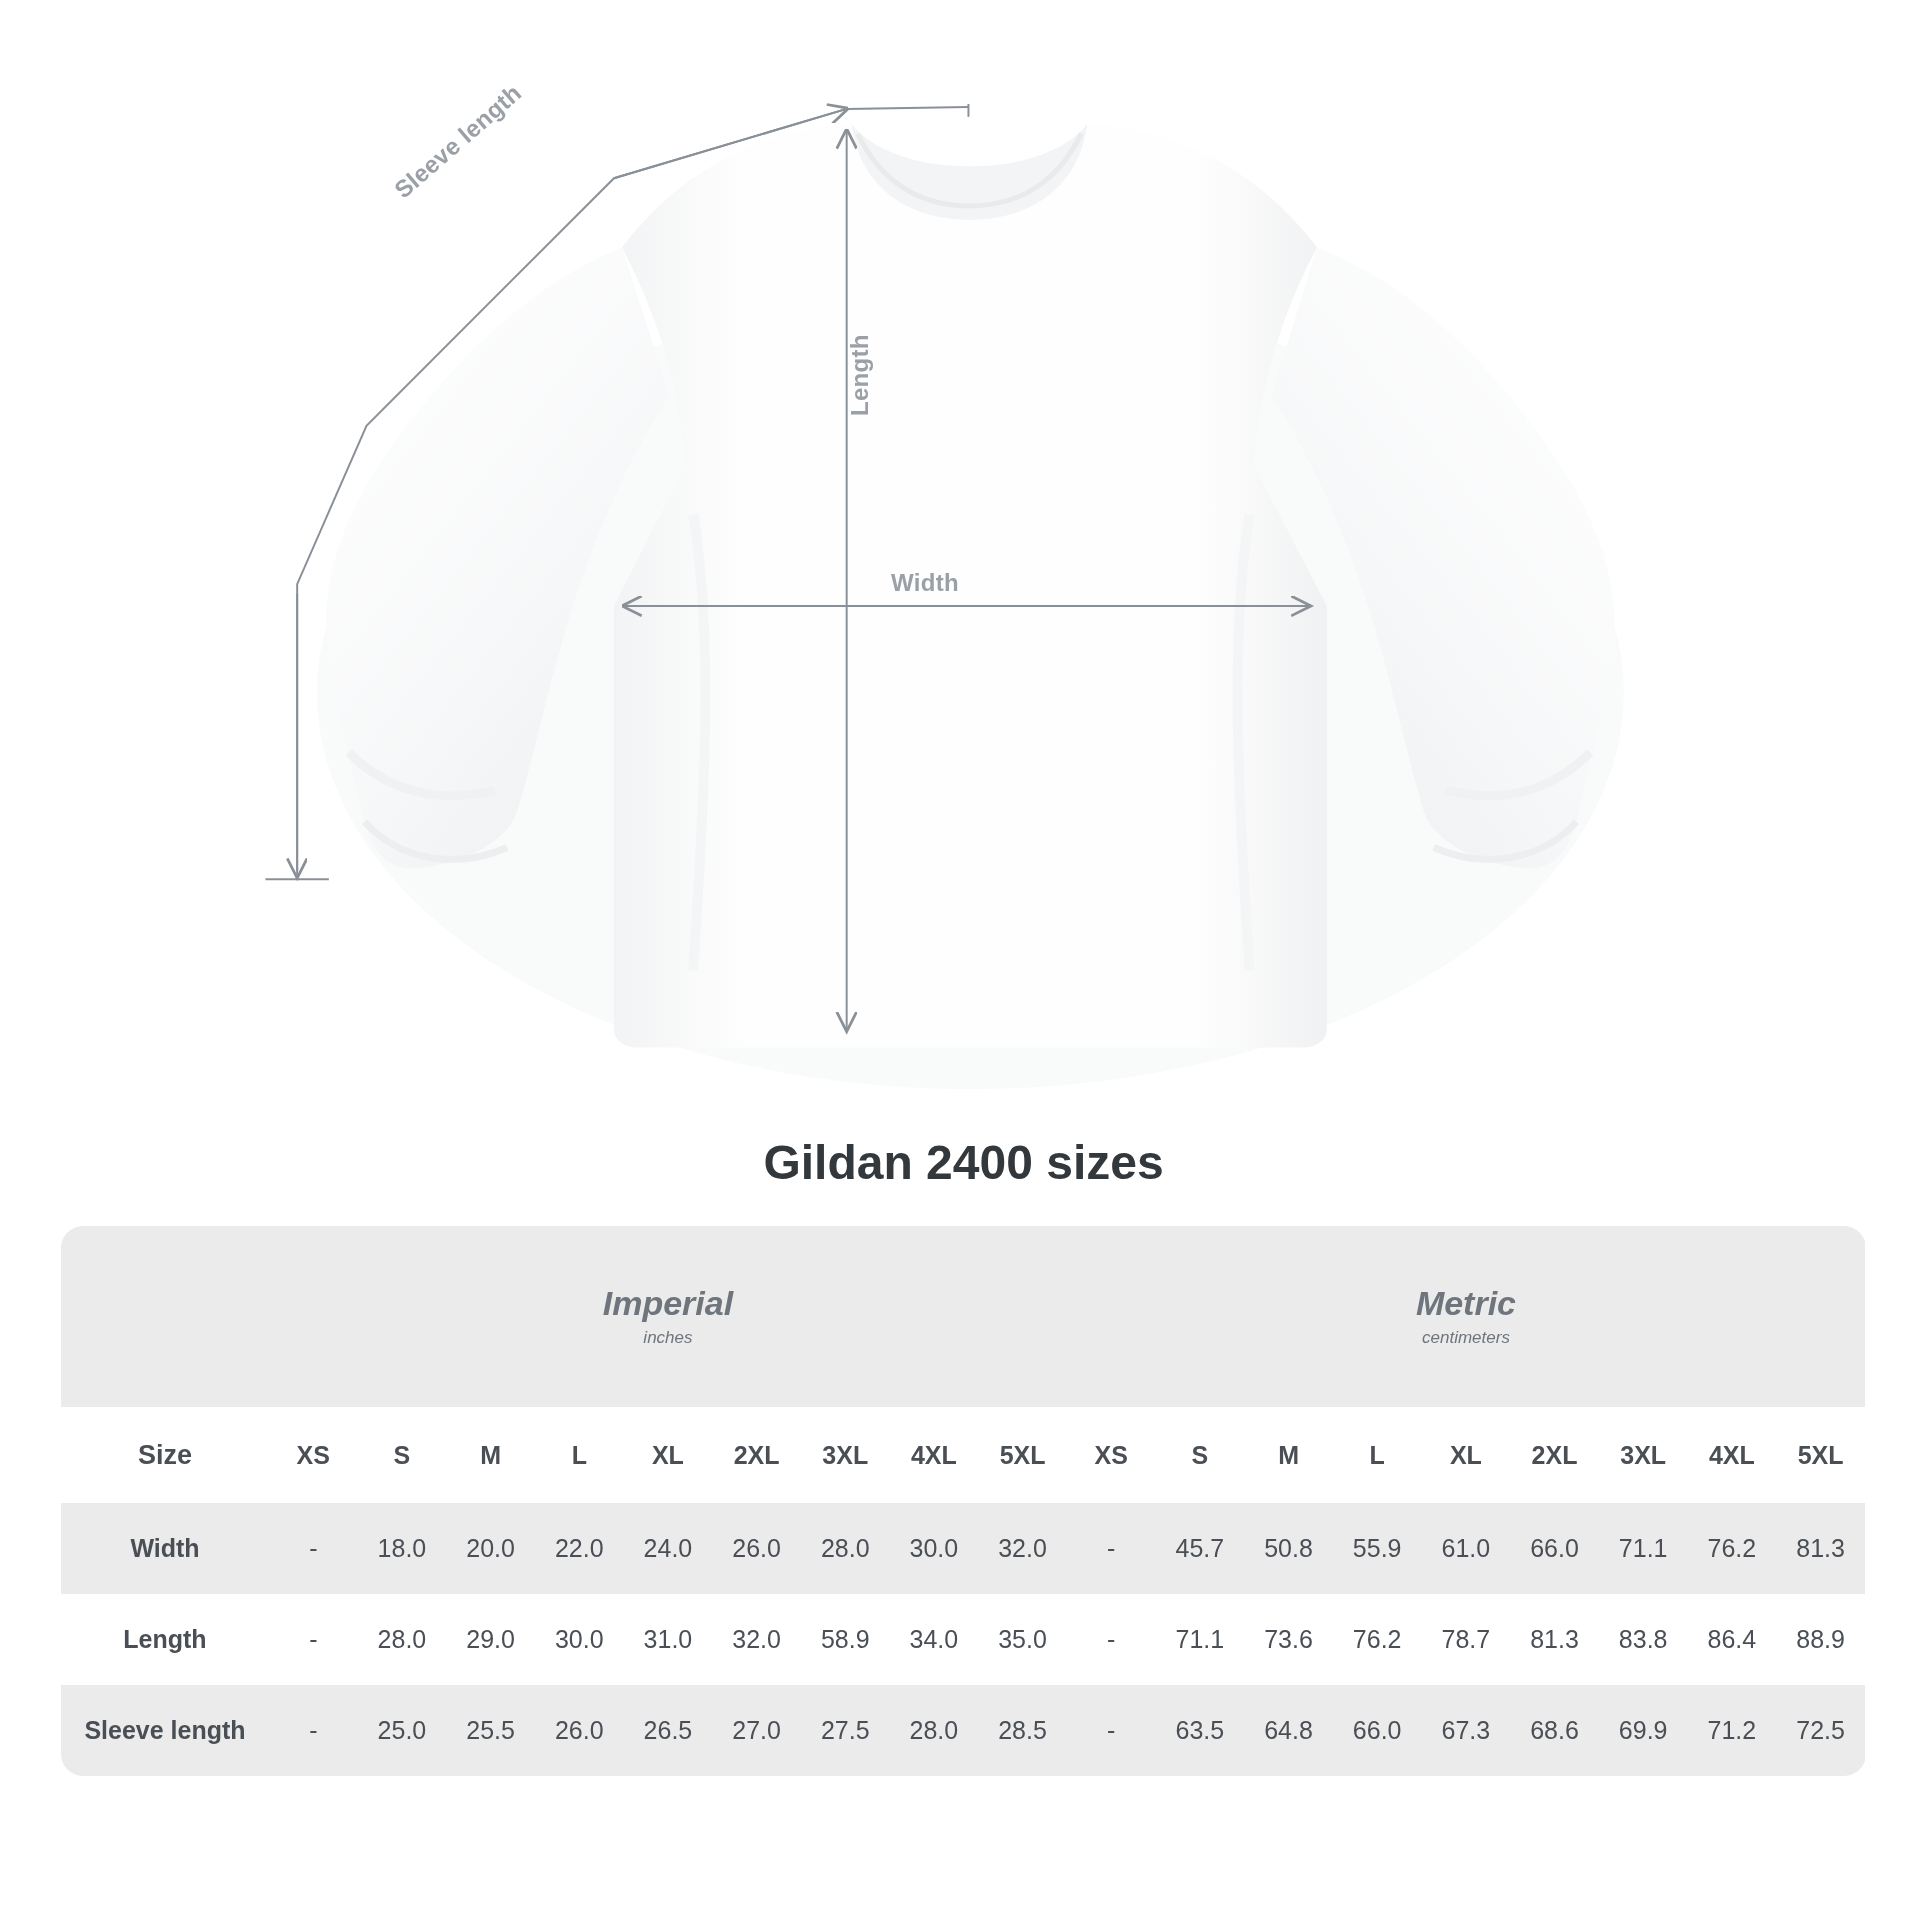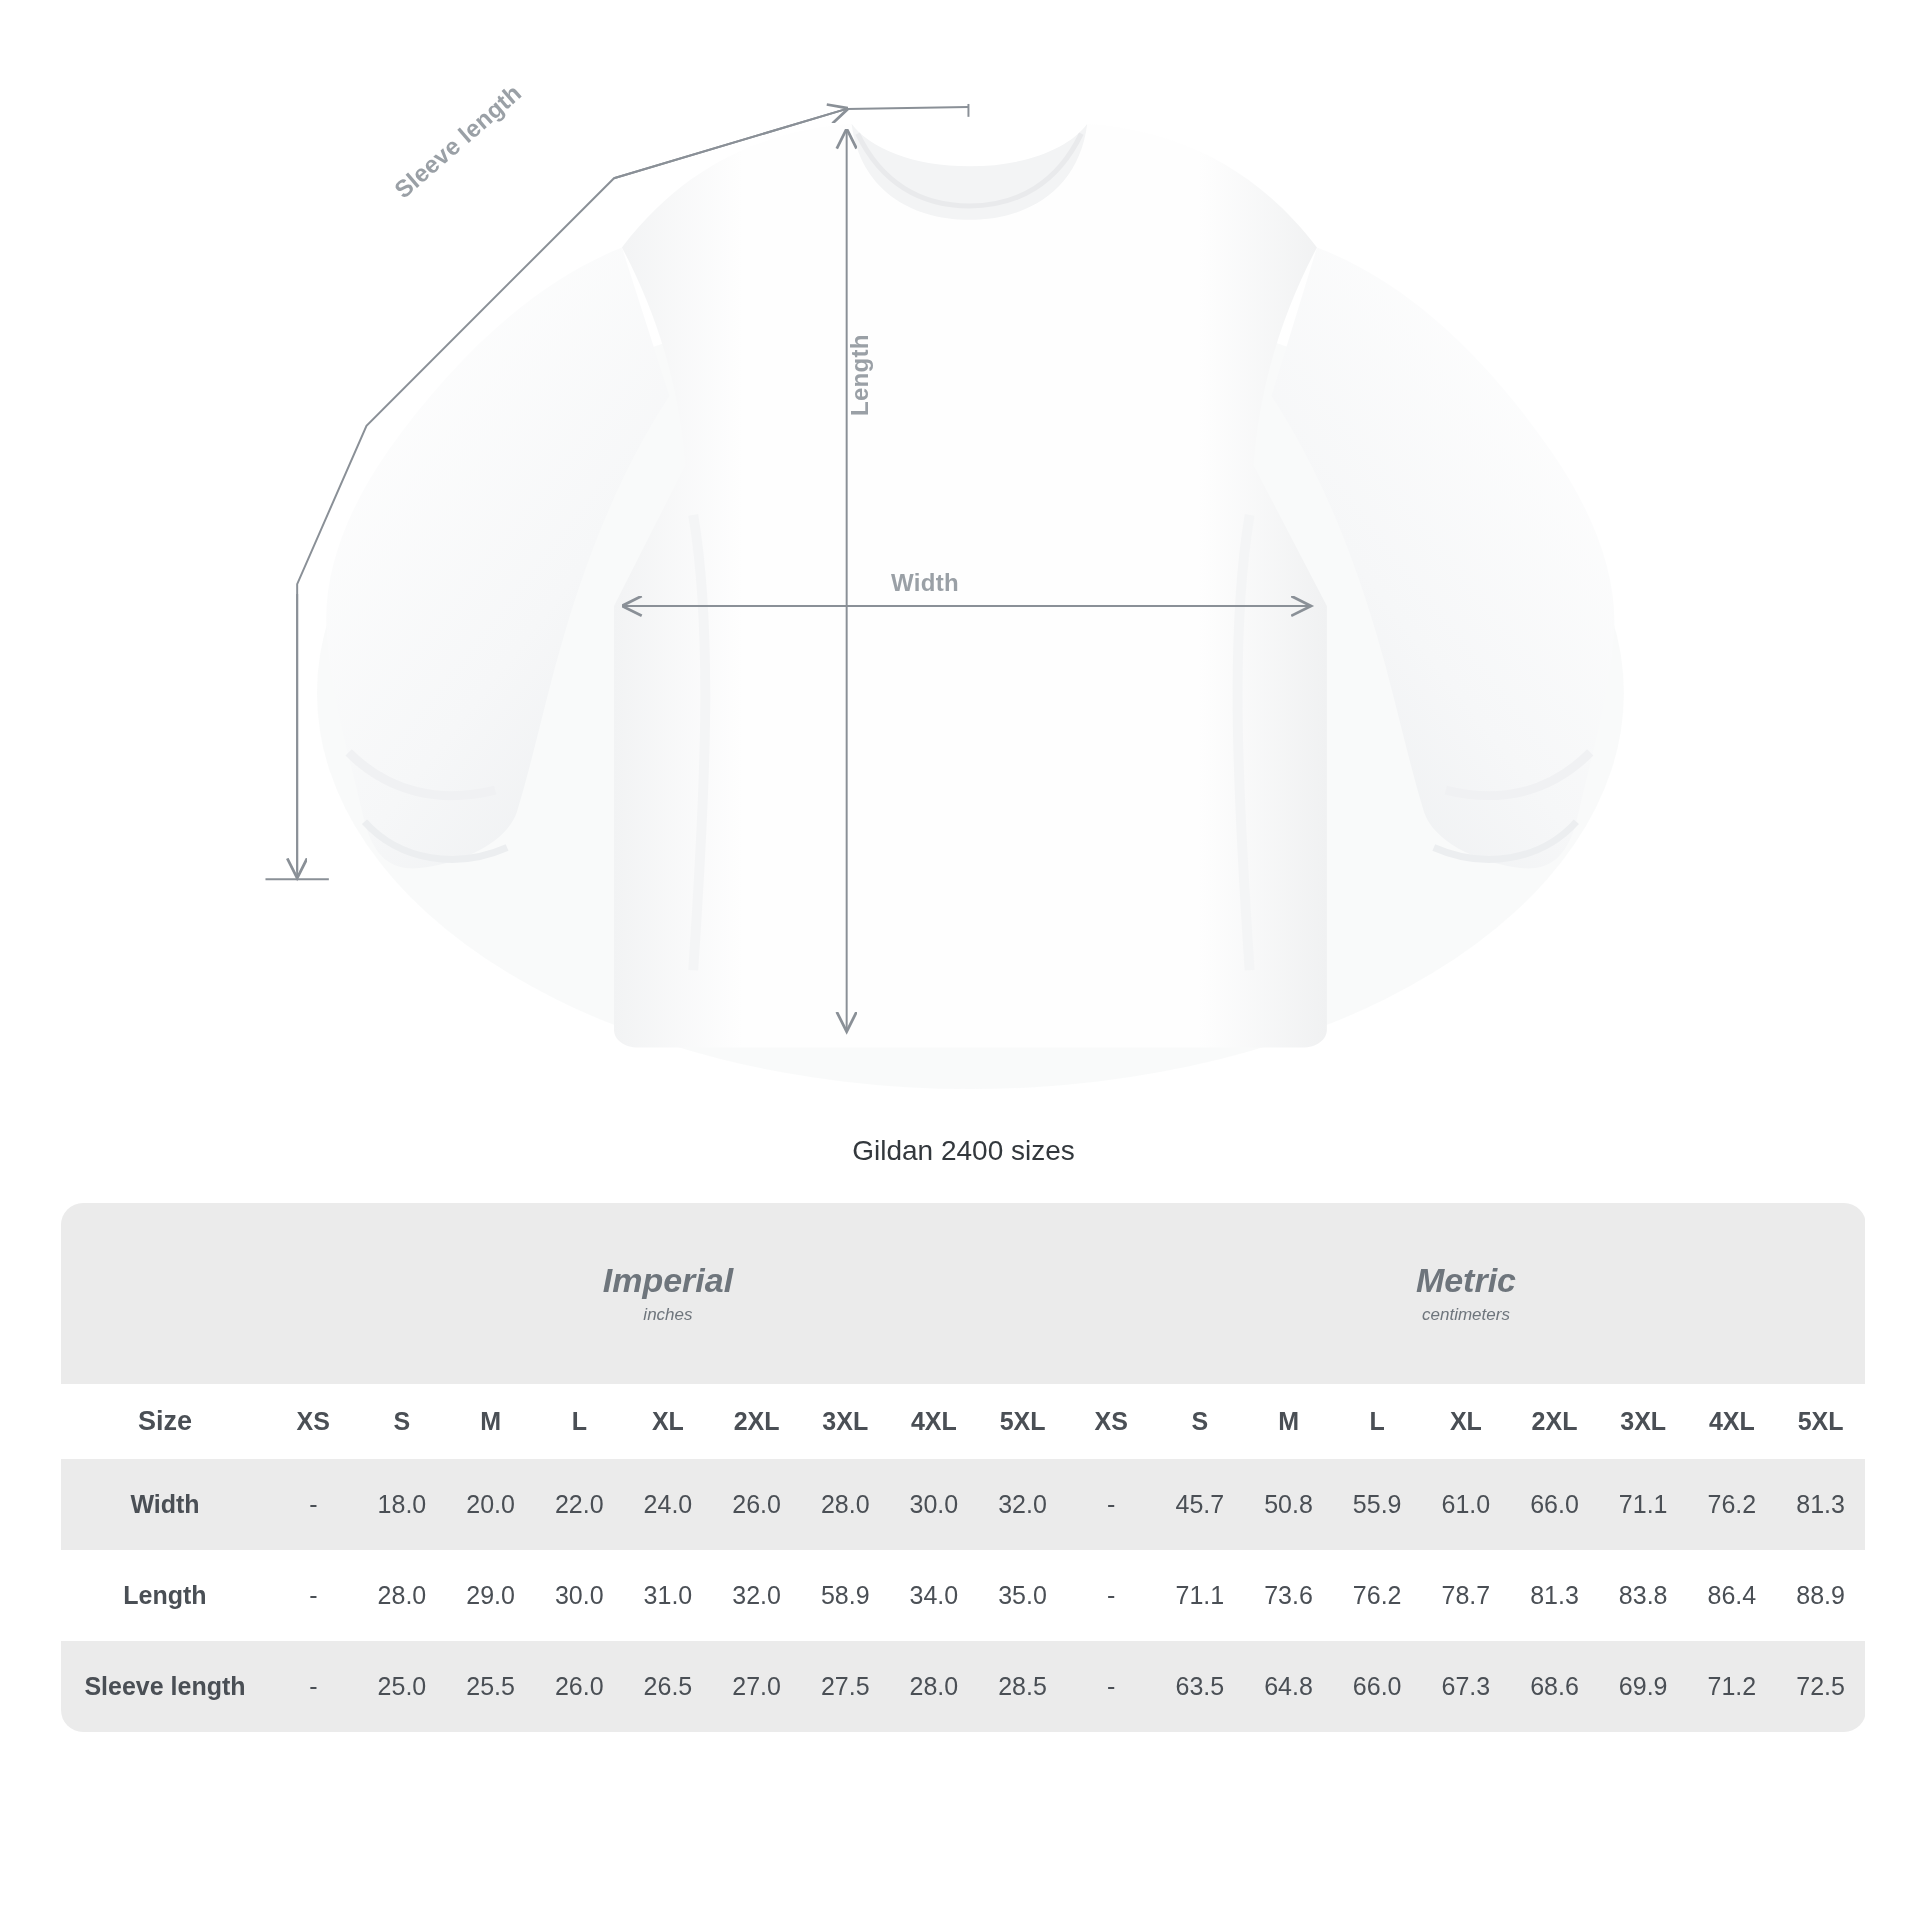--- a/index.html
+++ b/index.html
@@ -56,22 +56,22 @@
     transform: rotate(-41deg);
     transform-origin: left top;
   }
 
   
   .title-block {
     text-align: center;
     margin-top: 36px;
   }
   .chart-title {
-    font-size: 28px;
-    font-weight: normal;
+    font-size: 48px;
+    font-weight: bold;
     color: #33383d;
     margin: 0 0 18px 0;
   }
   .chart-note {
     font-size: 22px;
     font-style: italic;
     color: #6e757c;
     margin: 0;
   }
 
@@ -106,21 +106,21 @@
     line-height: 1.25;
   }
   .unit-sub {
     font-size: 17px;
     font-style: italic;
     color: #6e757c;
     line-height: 1.6;
   }
   .hdr-row td {
     background: #ffffff;
-    height: 75px;
+    height: 96px;
     font-weight: bold;
     color: #5a6067;
     font-size: 26px;
     vertical-align: middle;
   }
   .hdr-row td.rowlabel {
     font-size: 27px;
   }
   .data-row td {
     height: 91px;

